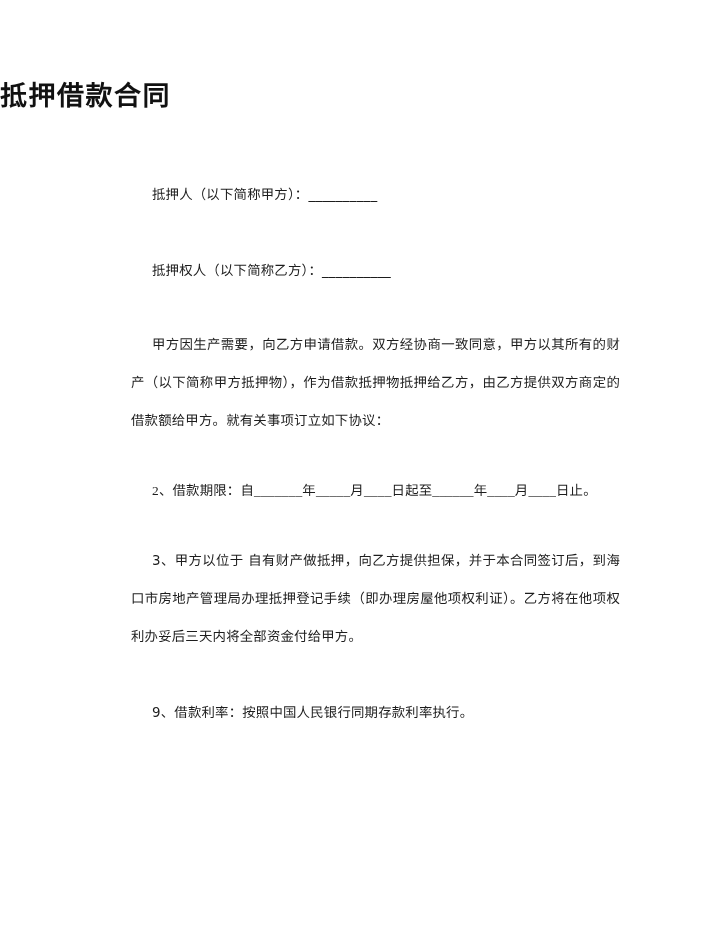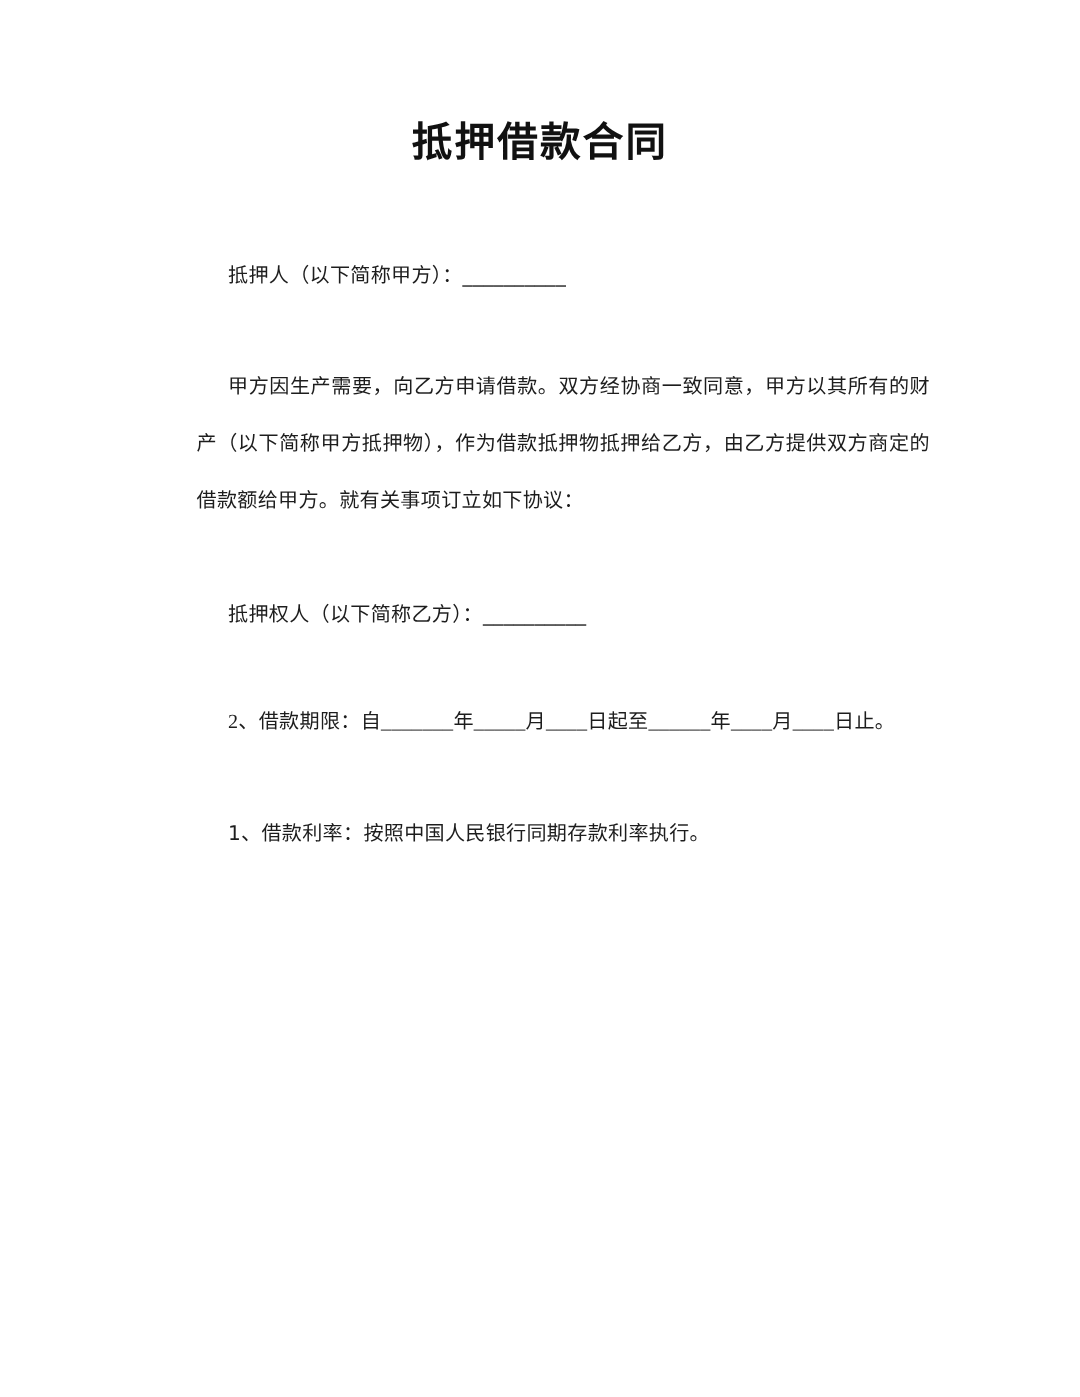--- a/index.html
+++ b/index.html
@@ -23,32 +23,31 @@
     inset: 0;
     background: #ffffff;
   }
 
   
   .doc-title {
     position: absolute;
     top: 78px;
     left: 0;
     width: 720px;
-    text-align: center;
     font-size: 27px;
     font-weight: bold;
     letter-spacing: 1.5px;
     line-height: 36px;
     color: #111111;
   }
 
   
   .doc-body {
     position: absolute;
-    top: 166px;
+    top: 176px;
     left: 131px;
     width: 489px;
   }
 
   .para {
     font-size: 13.4px;
     line-height: 38px;
     color: #1d1d1d;
     text-align: justify;
     text-justify: inter-ideograph;
@@ -74,24 +73,25 @@
 <body>
 
 <div class="page">
 
   <div class="doc-title">抵押借款合同</div>
 
   <div class="doc-body">
 
     <p class="para indent gap-party">抵押人（以下简称甲方）：__________</p>
 
+    <p class="para indent gap-party2">抵押权人（以下简称乙方）：__________</p>
+
     <p class="para indent gap-main">甲方因生产需要，向乙方申请借款。双方经协商一致同意，甲方以其所有的财产（以下简称甲方抵押物），作为借款抵押物抵押给乙方，由乙方提供双方商定的借款额给甲方。就有关事项订立如下协议：</p>
-
-    <p class="para indent gap-party2">抵押权人（以下简称乙方）：__________</p>
 
 
     <p class="para indent gap-item2">2、借款期限：自_______年_____月____日起至______年____月____日止。</p>
 
+    <p class="para indent gap-item3">3、甲方以位于  自有财产做抵押，向乙方提供担保，并于本合同签订后，到海口市房地产管理局办理抵押登记手续（即办理房屋他项权利证）。乙方将在他项权利办妥后三天内将全部资金付给甲方。</p>
 
-    <p class="para indent gap-item4">1、借款利率：按照中国人民银行同期存款利率执行。</p>
+    <p class="para indent gap-item4">9、借款利率：按照中国人民银行同期存款利率执行。</p>
 
   </div>
 </div>
 
 </body></html>

